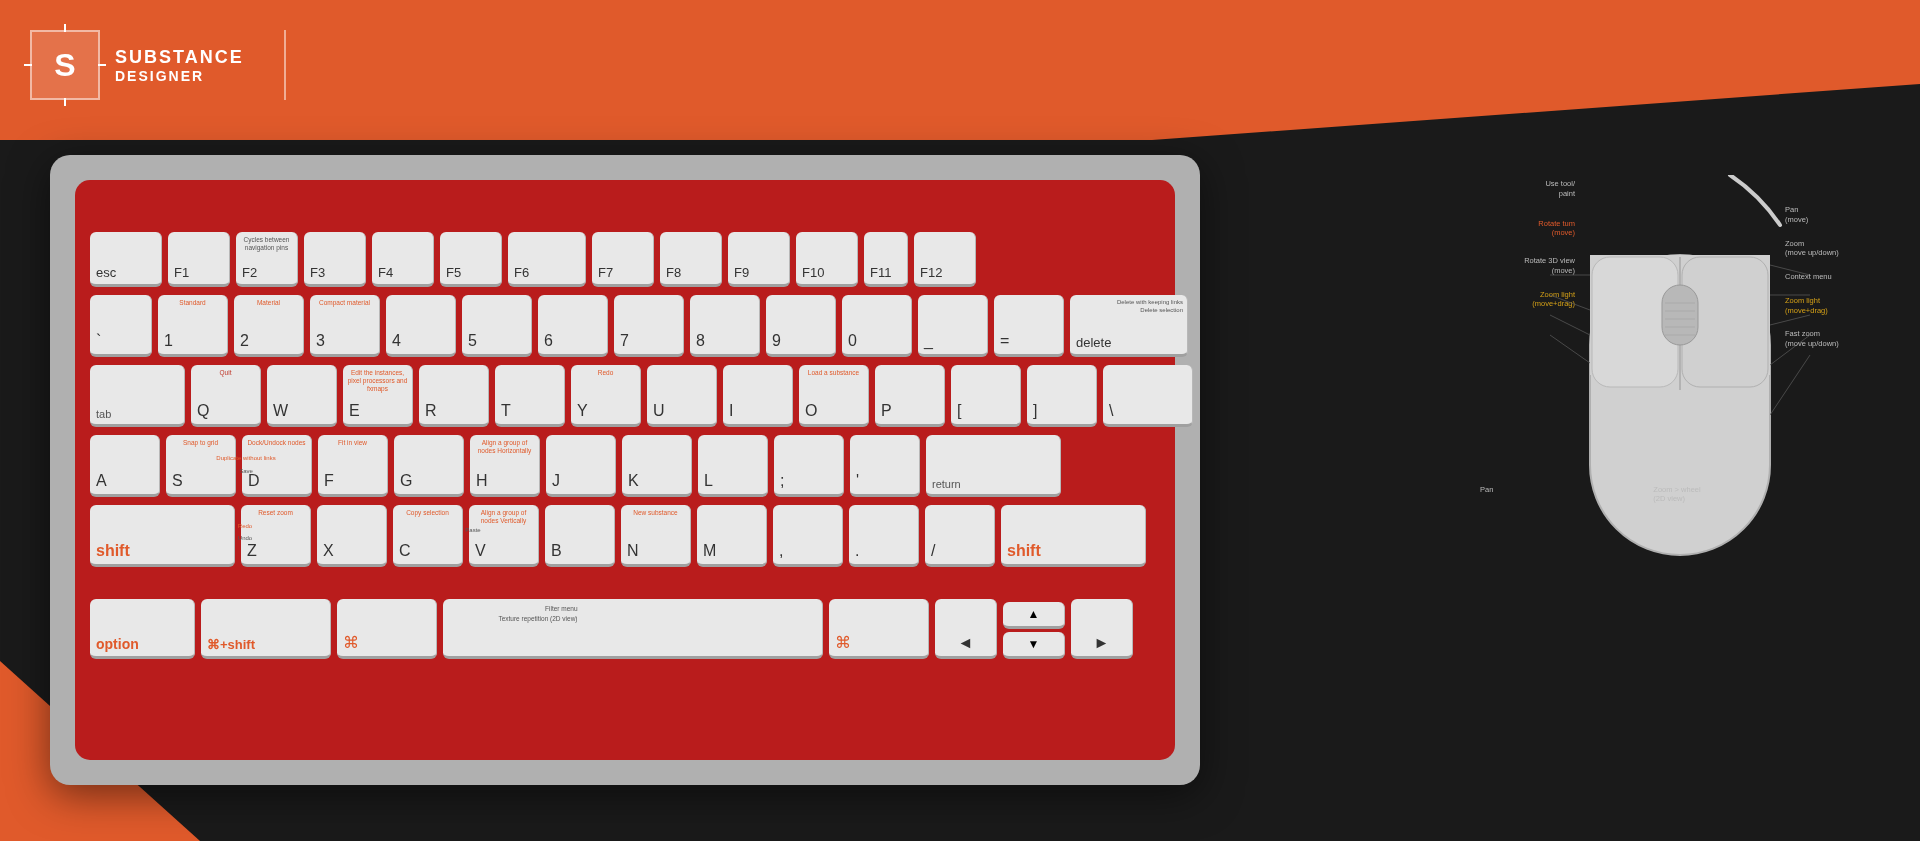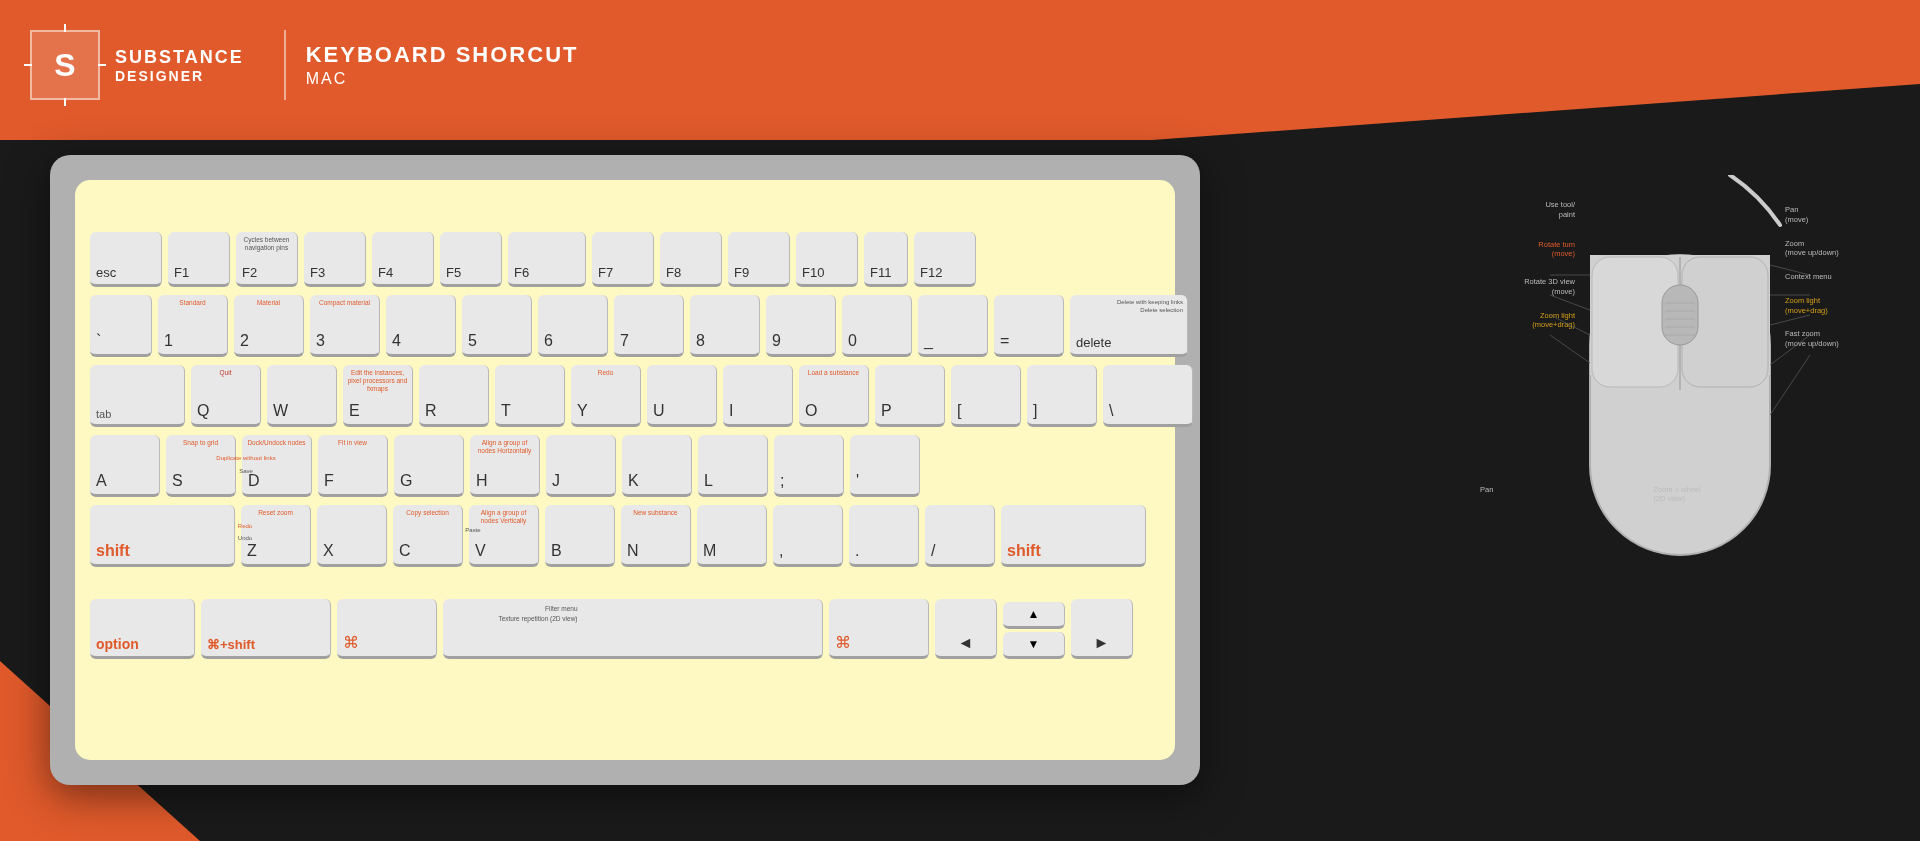--- a/index.html
+++ b/index.html
@@ -142,21 +142,21 @@
       height: 630px;
       background: #b0b0b0;
       border-radius: 20px;
       padding: 25px;
       box-shadow: 0 10px 40px rgba(0,0,0,0.5);
     }
 
     .keyboard-inner {
       width: 100%;
       height: 100%;
-      background: #fef9c3;
+      background: #b91c1c;
       border-radius: 15px;
       padding: 20px 15px;
       display: flex;
       flex-direction: column;
       gap: 8px;
     }
 
     .key-row {
       display: flex;
       gap: 6px;
@@ -339,21 +339,21 @@
       position: absolute;
       top: 40px;
       left: 120px;
       width: 200px;
       height: 420px;
     }
 
     .mouse-annotation-left {
       position: absolute;
       left: 0;
-      top: 25px;
+      top: 4px;
       width: 115px;
       font-size: 7.5px;
       color: #bbb;
       text-align: right;
     }
 
     .mouse-annotation-right {
       position: absolute;
       right: 0;
       top: 20px;
@@ -383,24 +383,20 @@
     <div class="logo-crosshair2"></div>
     <div class="logo-crosshair3"></div>
     <div class="logo-crosshair4"></div>
     <span class="logo-s">S</span>
   </div>
   <div class="brand-text">
     <span class="substance">SUBSTANCE</span>
     <span class="designer">DESIGNER</span>
   </div>
   <div class="header-divider"></div>
-  <div class="shortcut-title">
-    <span class="keyboard-shortcut">KEYBOARD SHORCUT</span>
-    <span class="mac">MAC</span>
-  </div>
 </div>
 
 <div class="keyboard-container">
   <div class="keyboard-inner">
 
     <div class="key-row row1">
       <div class="key key-esc">
         <span class="key-label">esc</span>
       </div>
       <div class="key key-f1">
@@ -575,20 +571,23 @@
         <span class="key-label key-large-label">K</span>
       </div>
       <div class="key key-l">
         <span class="key-label key-large-label">L</span>
       </div>
       <div class="key key-semi">
         <span class="key-label key-large-label">;</span>
       </div>
       <div class="key key-quote">
         <span class="key-label key-large-label">'</span>
+      </div>
+      <div class="key key-return">
+        <span class="key-label key-special">return</span>
       </div>
     </div>
 
     <div class="key-row row5">
       <div class="key key-lshift">
         <span class="key-label" style="color:#e05a2b;font-weight:bold;font-size:16px;">shift</span>
       </div>
       <div class="key key-z">
         <span class="key-hint key-hint-orange">Reset zoom</span>
         <span class="key-hint" style="top:18px;color:#e05a2b;font-size:6px;position:absolute;left:4px;right:4px;text-align:center;">Redo</span>

